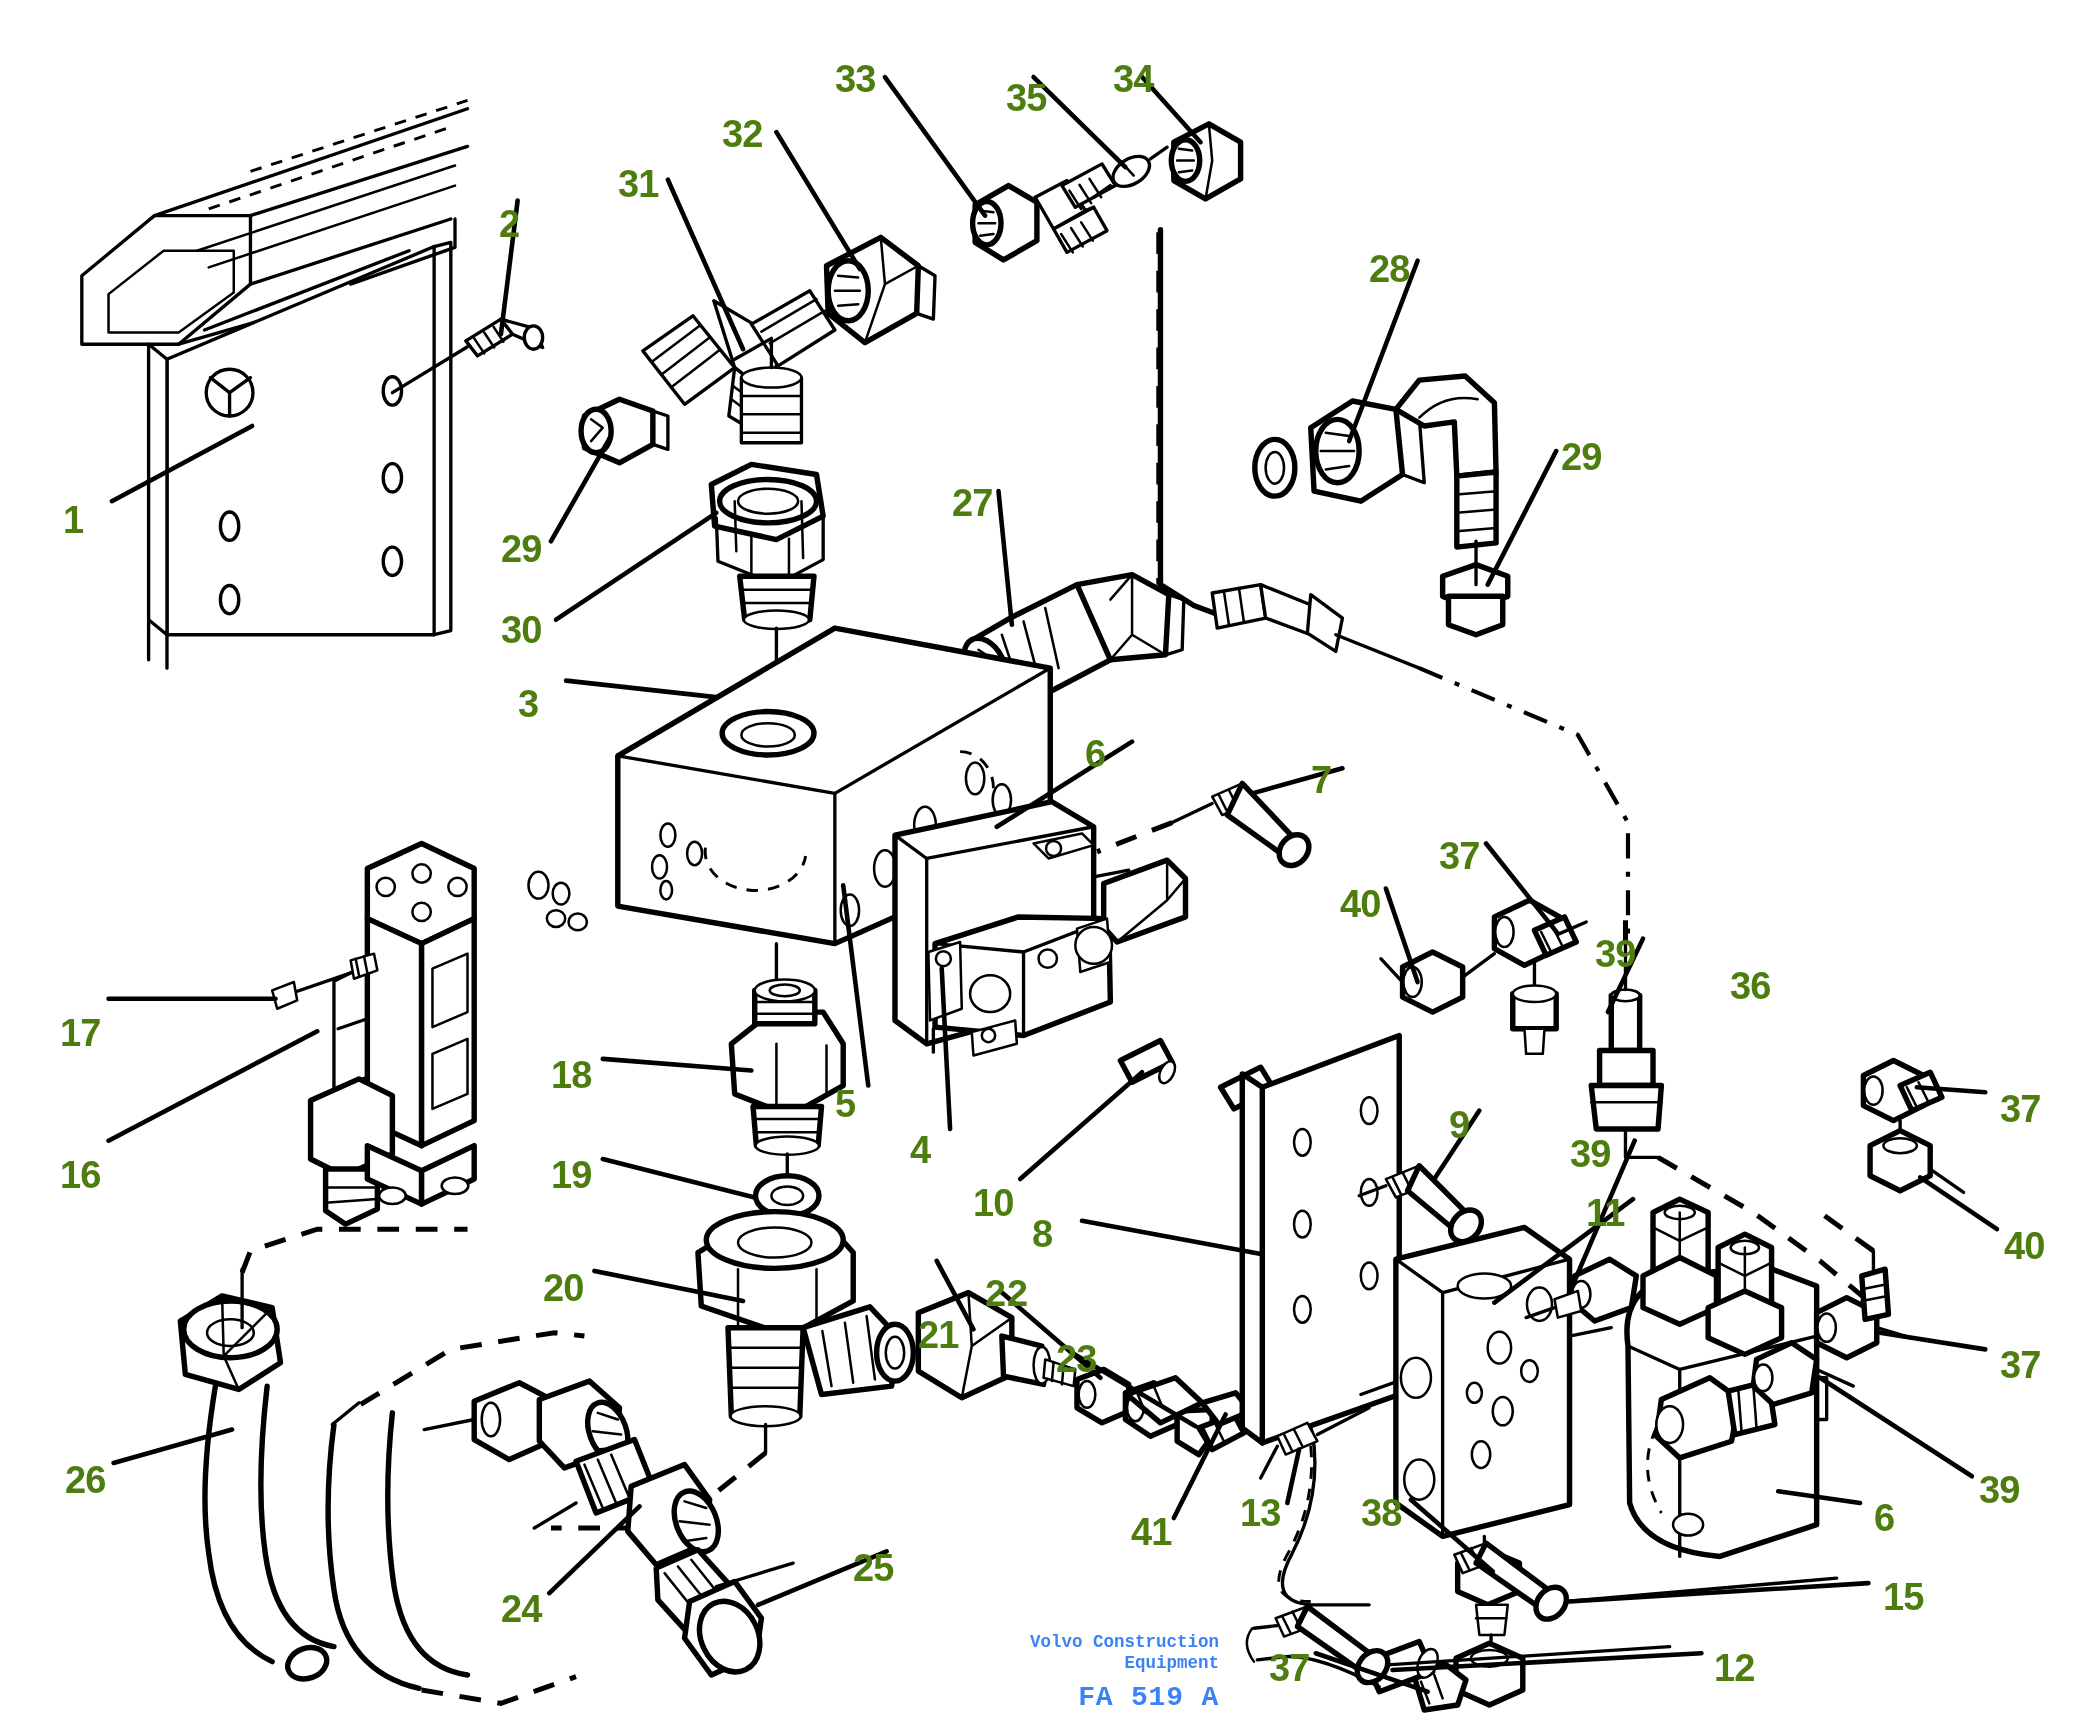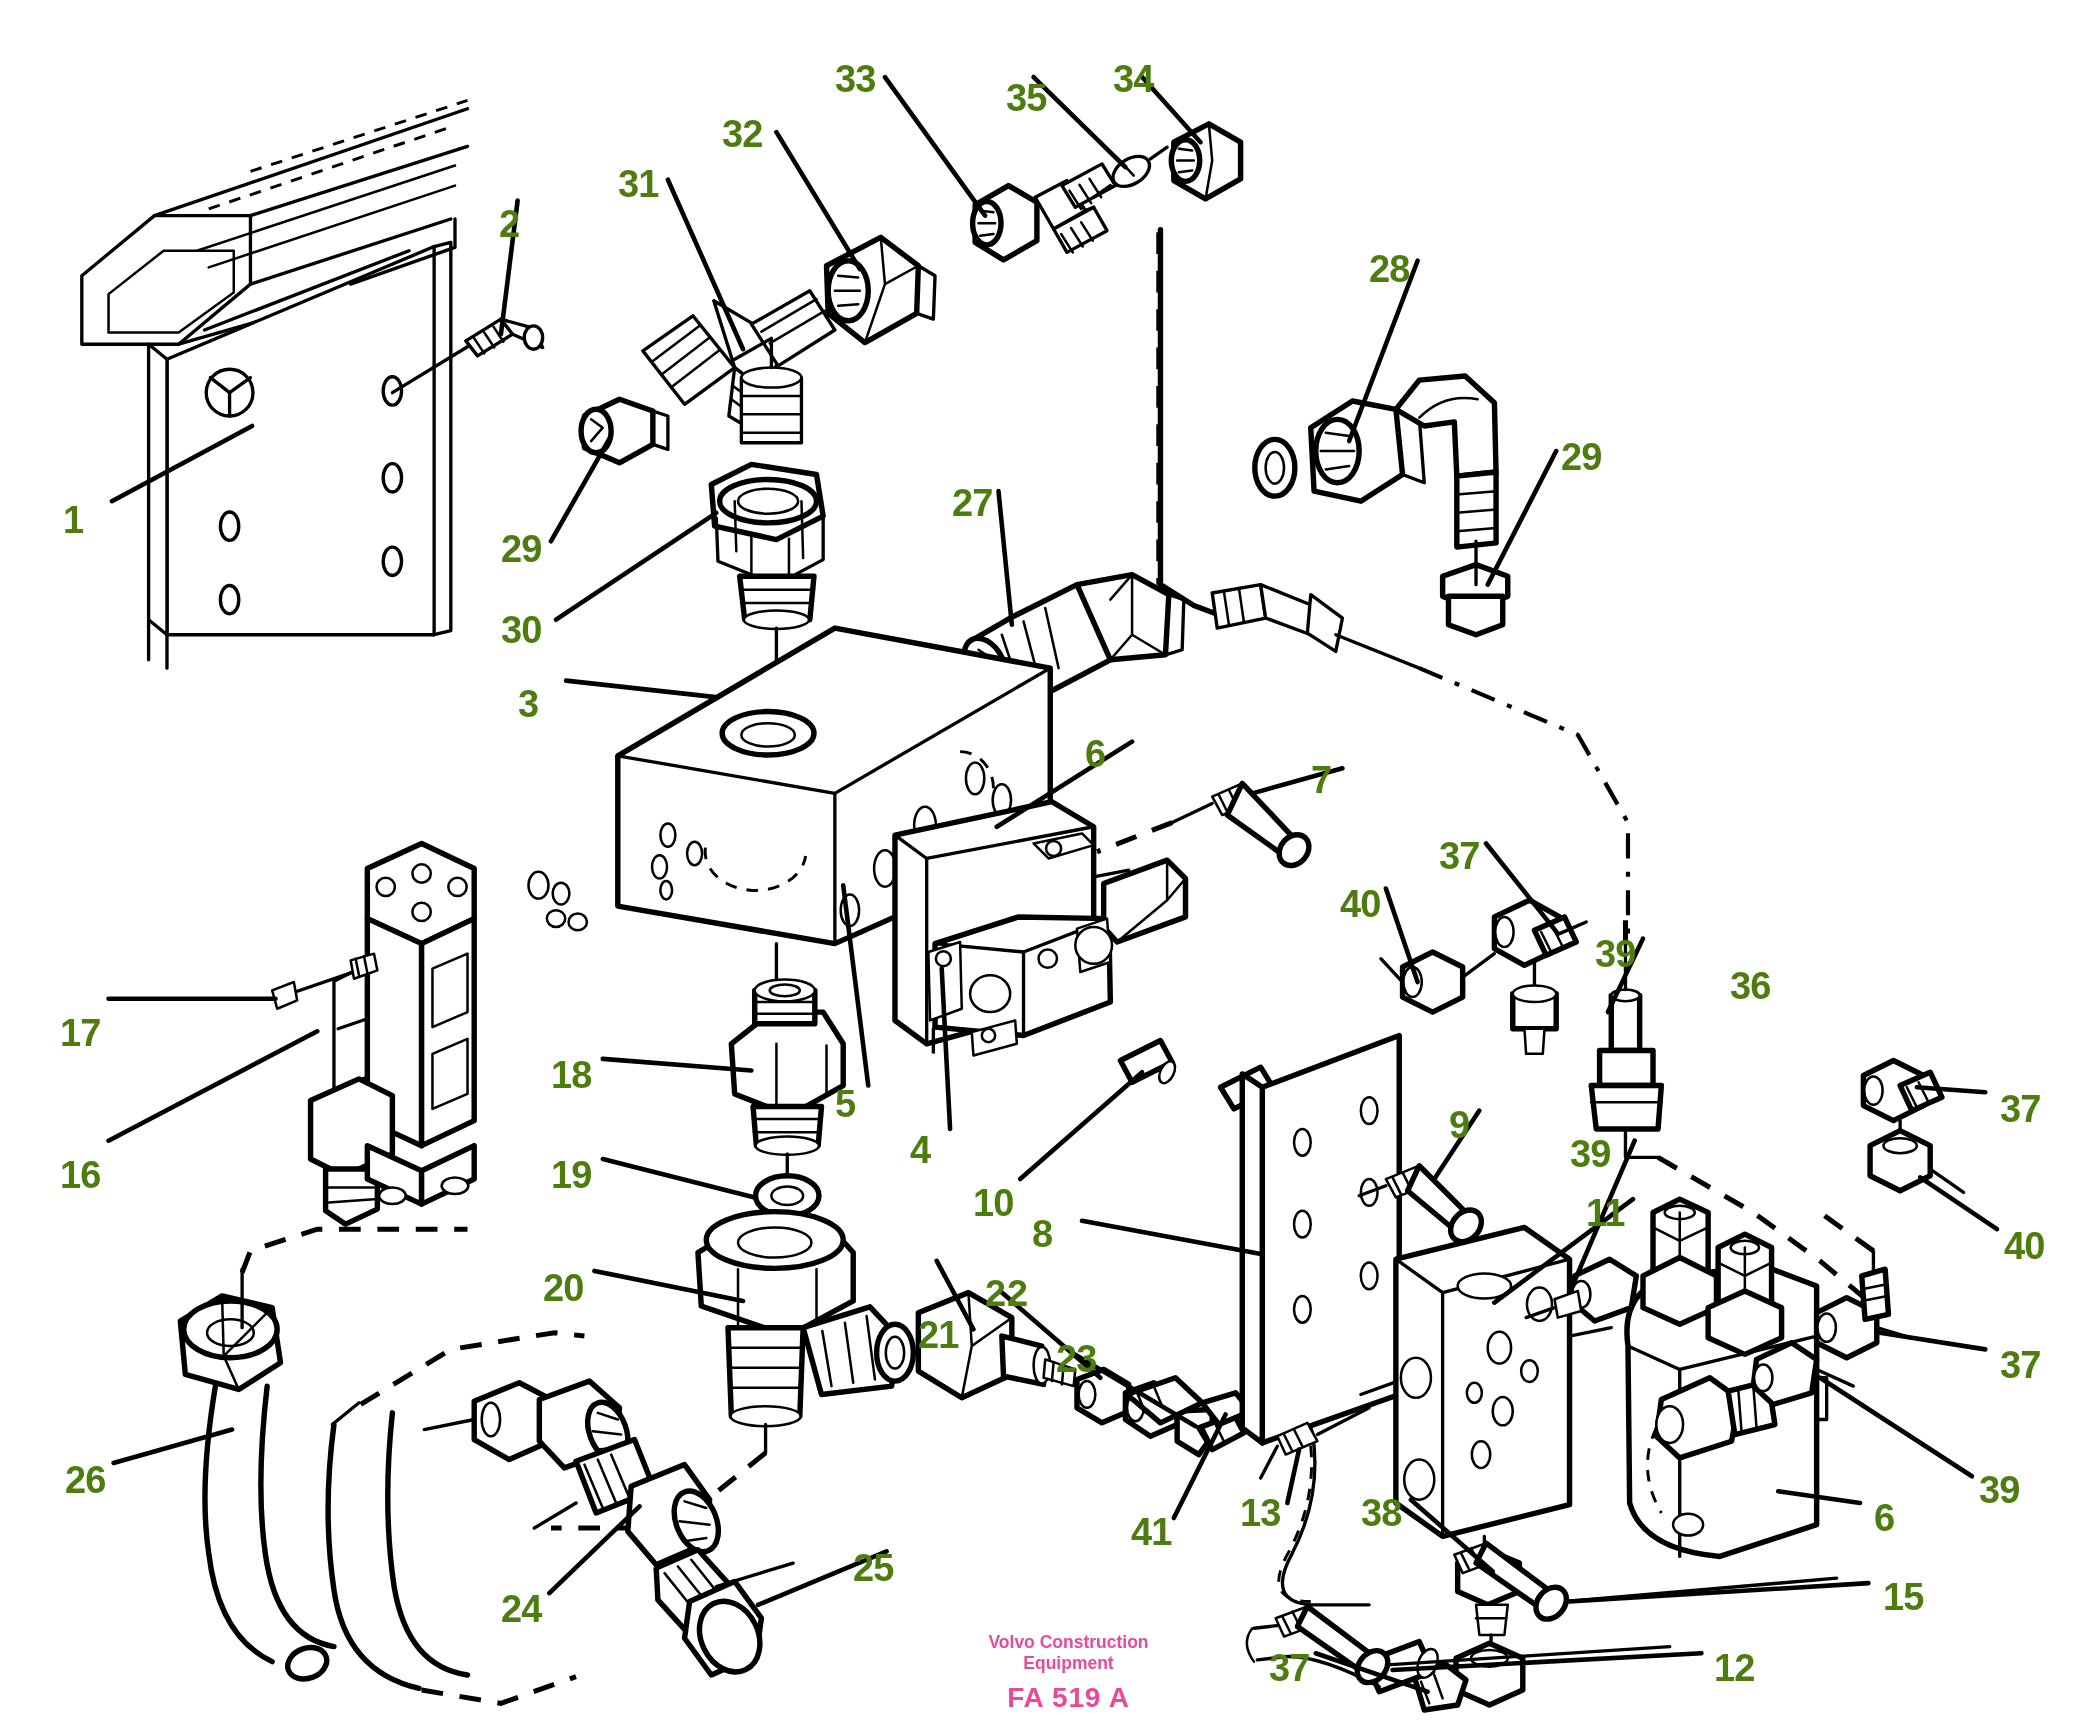--- a/index.html
+++ b/index.html
@@ -8,22 +8,22 @@
   #sheet{
     position:relative;width:2098px;height:1737px;background:#fff;overflow:hidden;
   }
   #art{position:absolute;left:0;top:0;width:2098px;height:1737px;}
   .callout{
     position:absolute;font-family:"Liberation Sans",sans-serif;
     font-weight:bold;font-size:38px;color:#4d7c0f;line-height:1;
     letter-spacing:-0.8px;white-space:nowrap;
   }
   .footer{
-    position:absolute;text-align:center;color:#ec4899;
-    font-family:Liberation Sans, sans-serif;
+    position:absolute;text-align:right;color:#3b82f6;
+    font-family:Liberation Mono, monospace;
   }
   #footer-brand{left:1100;top:1632px;width:301px;font-size:17.5px;font-weight:bold;line-height:1.18;}
   #footer-code{left:918px;top:1682px;width:301px;font-size:28px;font-weight:bold;letter-spacing:0.8px;}
 </style>
 </head>
 <body>
 
 <div id="sheet">
 
   <svg id="art" viewBox="0 0 2513 2080" xmlns="http://www.w3.org/2000/svg">

